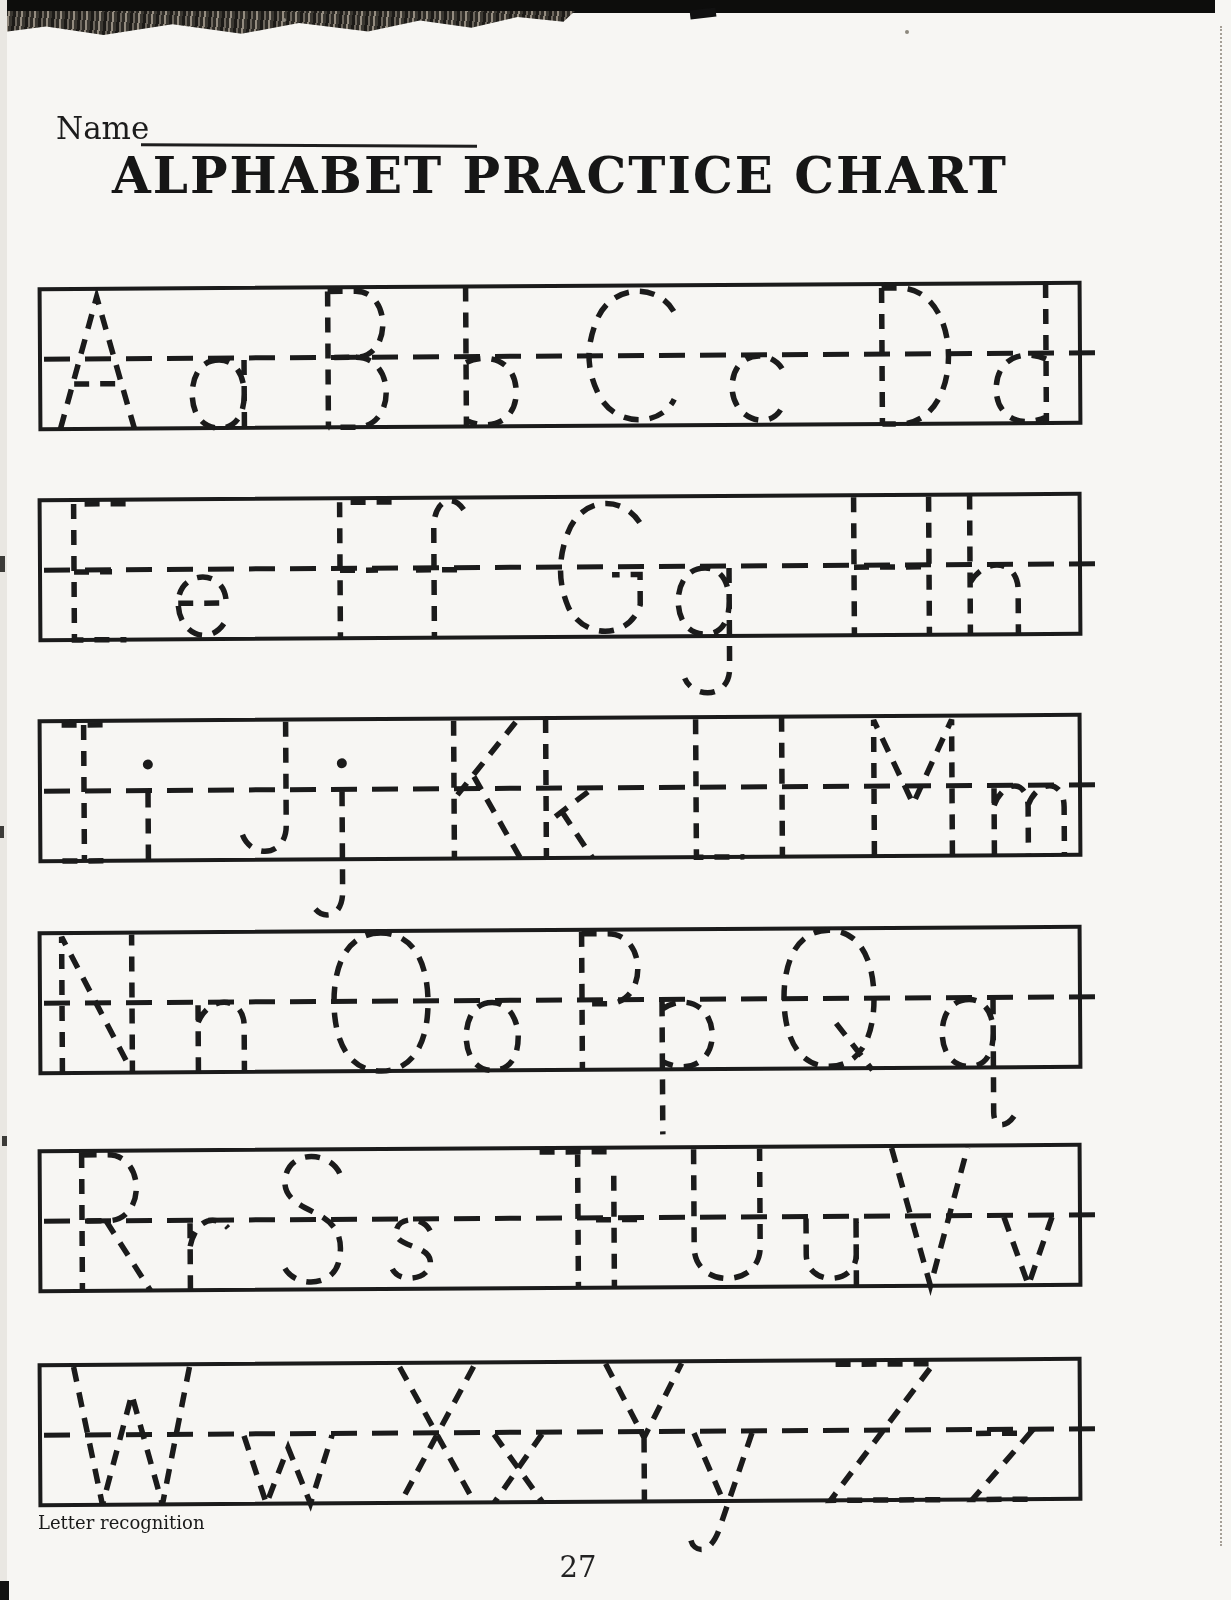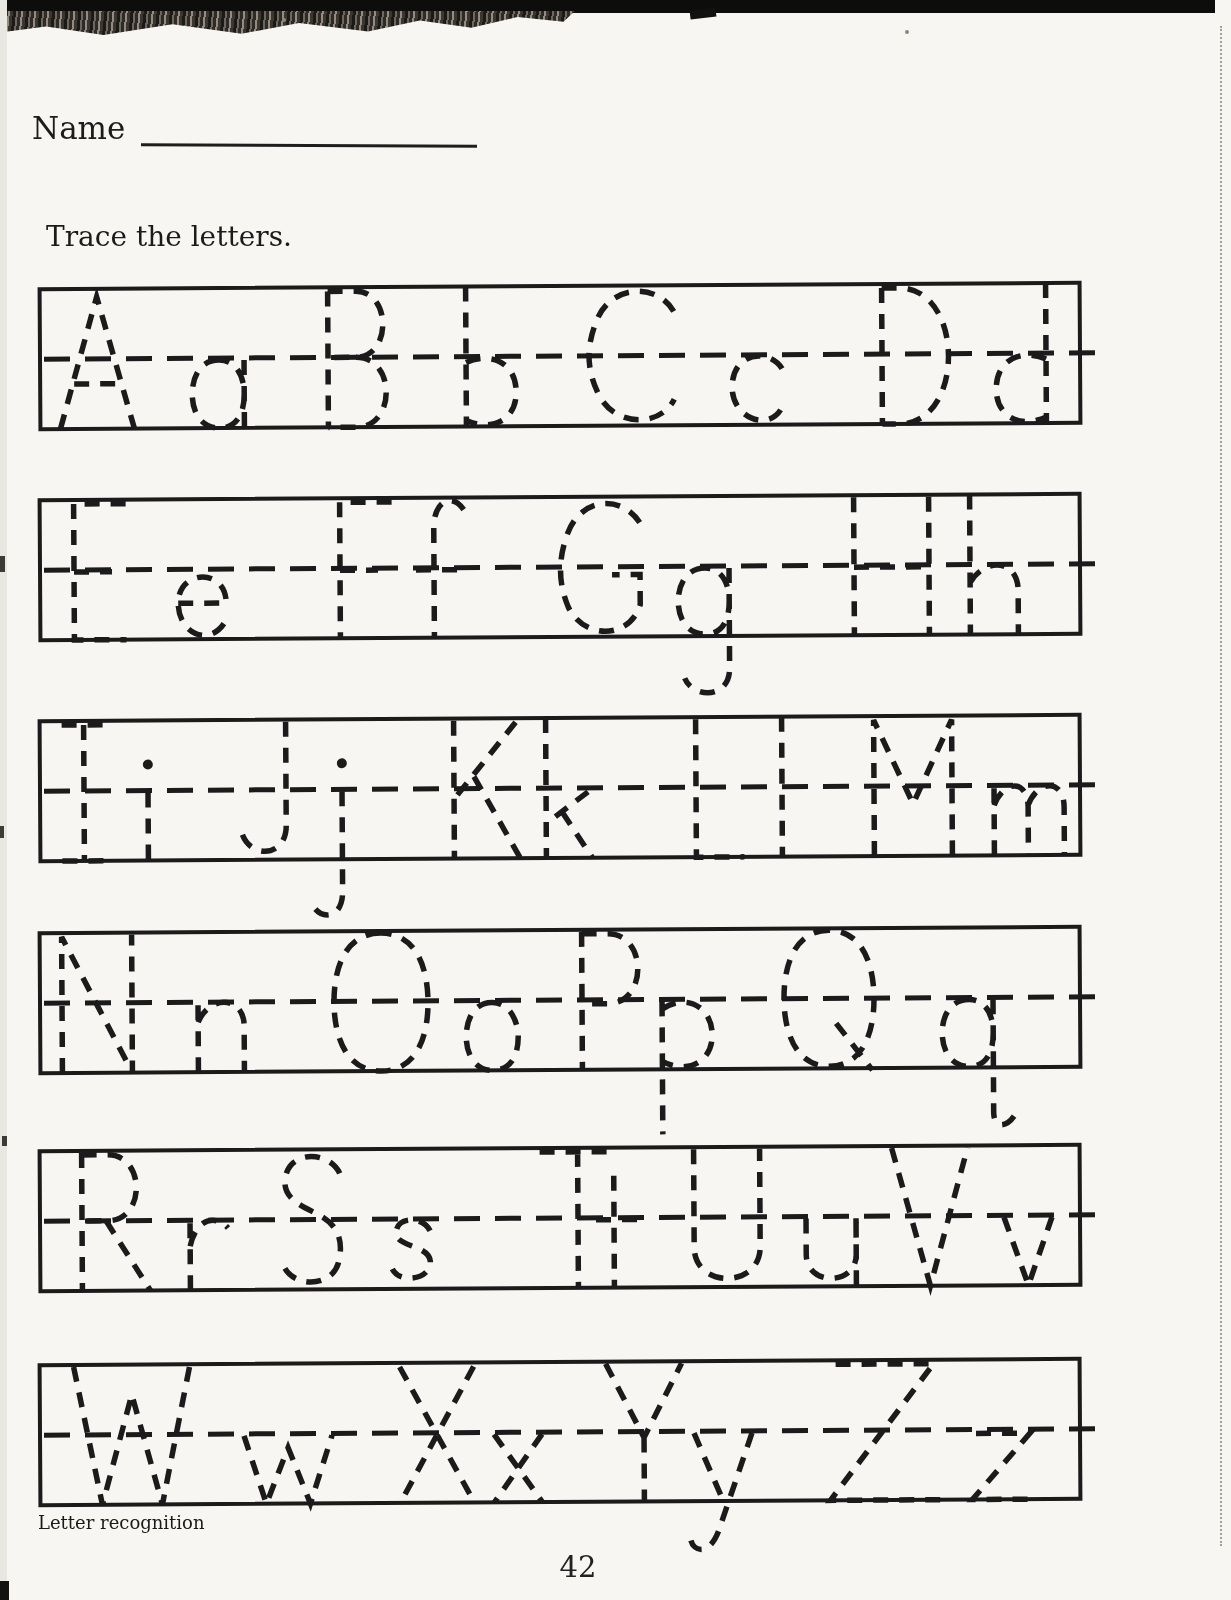--- a/index.html
+++ b/index.html
@@ -16,21 +16,21 @@
     background:repeating-linear-gradient(96deg,#1c1a17 0 3px,#6d675e 3px 5px,#2e2b26 5px 8px,#948c80 8px 10px,#3a3731 10px 13px);
     clip-path:polygon(0 0,100% 0,98% 45%,90% 25%,82% 70%,73% 40%,64% 85%,52% 50%,42% 95%,30% 55%,18% 100%,8% 65%,0 90%);
   }
   .top-mark{position:absolute;left:690px;top:9px;width:26px;height:9px;background:#111;transform:rotate(-7deg);}
   .edge-left{position:absolute;left:0;top:0;width:7px;height:1600px;background:#e9e7e2;}
   .speck{position:absolute;background:#3c3b38;}
   .paper-speck{position:absolute;background:#8d887e;border-radius:50%;}
   .edge-right{position:absolute;left:1220px;top:26px;height:1520px;width:0;border-left:2px dotted #a59f96;}
   .corner-mark{position:absolute;left:0;top:1581px;width:9px;height:19px;background:#121211;}
   
-  .name-row{position:absolute;left:32px;top:110px;font-size:31px;color:#1c1c1c;}
+  .name-row{position:absolute;left:56px;top:110px;font-size:31px;color:#1c1c1c;}
   .name-line{position:absolute;left:141px;top:144px;width:336px;height:0;border-bottom:3px solid #1e1e1e;transform:rotate(0.25deg);}
   .title{
     position:absolute;left:60px;top:146px;width:1000px;text-align:center;
     font-size:50px;font-weight:bold;color:#161616;letter-spacing:2px;
   }
   .instruction{position:absolute;left:46px;top:220px;font-size:28px;color:#1b1b1b;}
   
   #rows-svg{position:absolute;left:0;top:0;width:1231px;height:1600px;overflow:visible;}
   
   .footer-category{position:absolute;left:38px;top:1512px;font-size:18px;font-weight:normal;color:#1a1a1a;}
@@ -49,21 +49,21 @@
   <div class="speck" style="left:0;top:556px;width:5px;height:16px;"></div>
   <div class="speck" style="left:0;top:826px;width:4px;height:12px;"></div>
   <div class="speck" style="left:2px;top:1136px;width:5px;height:10px;"></div>
   <div class="paper-speck" style="left:905px;top:30px;width:4px;height:4px;"></div>
   <div class="paper-speck" style="left:282px;top:18px;width:4px;height:4px;"></div>
   <div class="edge-right"></div>
   <div class="corner-mark"></div>
 
   <div class="name-row">Name</div>
   <div class="name-line"></div>
-  <div class="instruction">Trace the letters.</div>
+  <div class="title">ALPHABET PRACTICE CHART</div>
 
   <svg id="rows-svg" xmlns="http://www.w3.org/2000/svg">
       <g transform="rotate(-0.35 560 356)">
         <rect x="40" y="286" width="1040" height="140" fill="none" stroke="#1b1b1b" stroke-width="4"></rect>
         <line x1="44" y1="356" x2="1102" y2="356" stroke="#1b1b1b" stroke-width="5" stroke-dasharray="26 15"></line>
         <g transform="translate(52 286)">
           <path d="M8,140 L45,8 L82,140 M22,95 L68,95" fill="none" stroke="#1b1b1b" stroke-width="5.5" stroke-dasharray="15 11" stroke-linecap="butt" stroke-linejoin="miter"></path>
         </g>
         <g transform="translate(186 286)">
           <path d="M33,72 C10,72 6,95 6,106 C6,126 16,140 33,140 C50,140 58,126 58,106 C58,88 50,72 33,72 M58,72 L58,146" fill="none" stroke="#1b1b1b" stroke-width="5.5" stroke-dasharray="15 11" stroke-linecap="butt" stroke-linejoin="miter"></path>
@@ -237,14 +237,14 @@
         <g transform="translate(822 1362)">
           <path d="M14,4 L112,4 L8,140 L118,140" fill="none" stroke="#1b1b1b" stroke-width="5.5" stroke-dasharray="15 11" stroke-linecap="butt" stroke-linejoin="miter"></path>
         </g>
         <g transform="translate(968 1362)">
           <path d="M8,74 L62,74 L4,140 L70,140" fill="none" stroke="#1b1b1b" stroke-width="5.5" stroke-dasharray="15 11" stroke-linecap="butt" stroke-linejoin="miter"></path>
         </g>
       </g>
     </svg>
 
   <div class="footer-category">Letter recognition</div>
-  <div class="page-number">42</div>
+  <div class="page-number">27</div>
 </div>
 
 </body></html>

